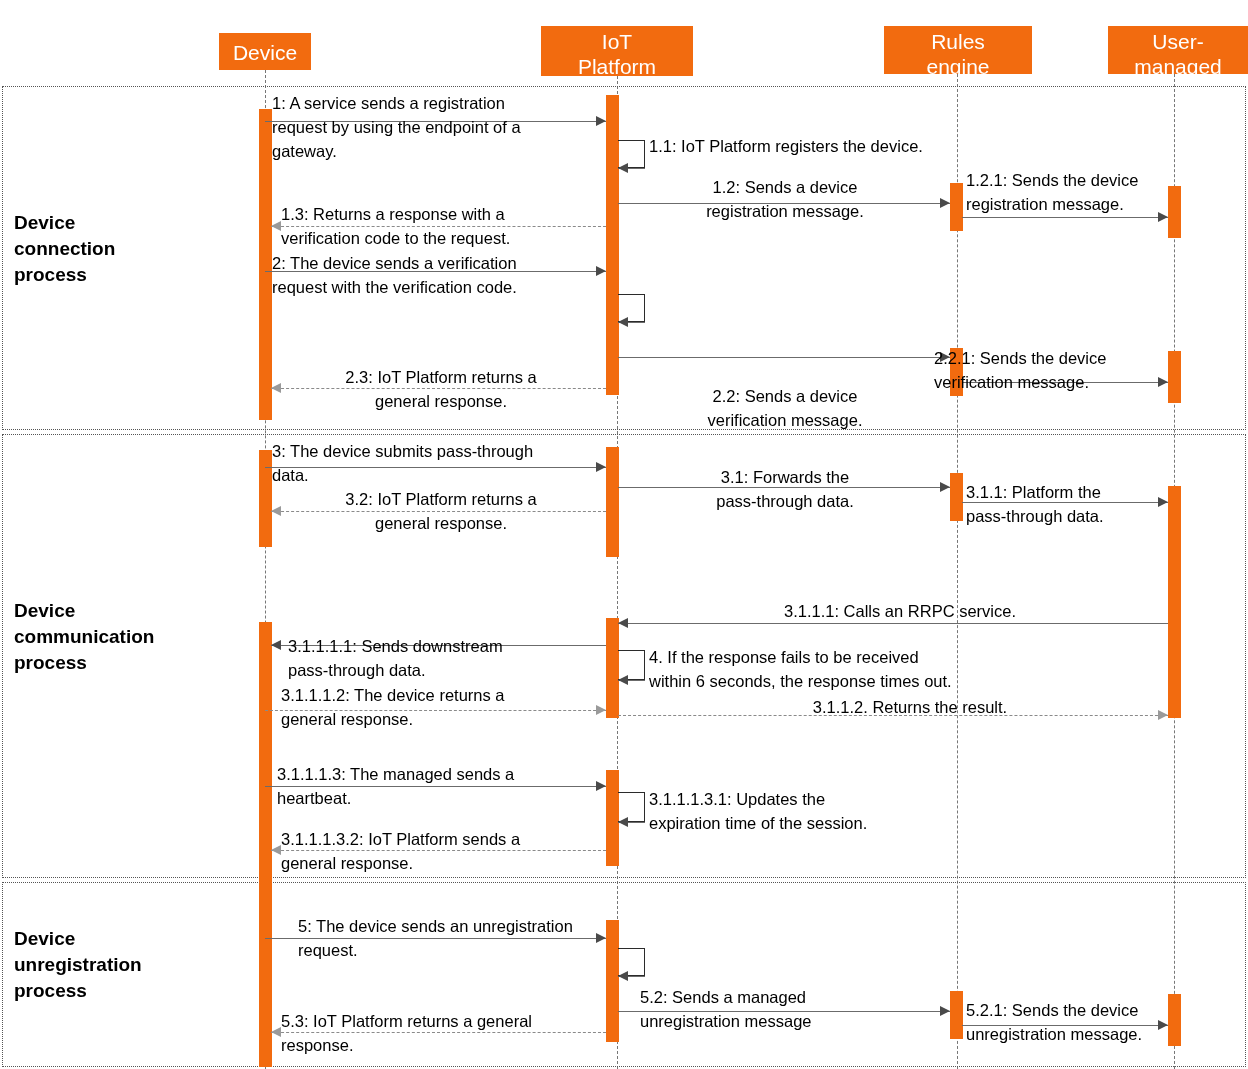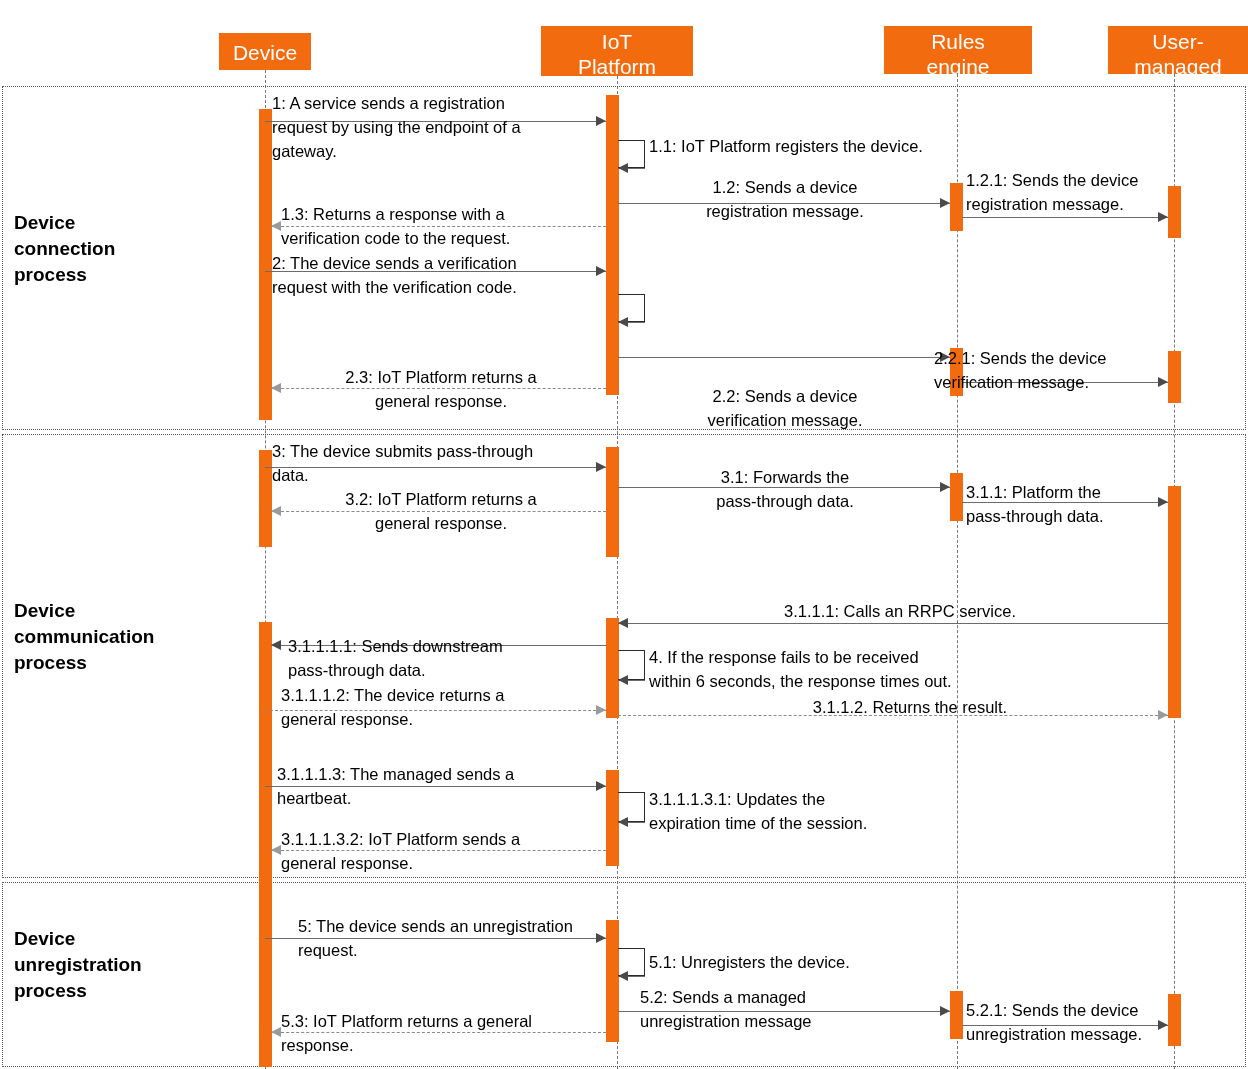--- a/index.html
+++ b/index.html
@@ -323,21 +323,20 @@
     <div class="arrowhead right" style="left:331px;"></div>
   </div>
   <div class="msg-label" style="left:274px;top:914px;width:350px;margin-left:24px;">5: The device sends an unregistration
 request.</div>
 
   <div class="self" style="left:618px;top:948px;width:27px;height:28px;"></div>
   <div class="msg" style="left:618px;top:976px;width:27px;">
     <div class="line" style="width:27px;"></div>
     <div class="arrowhead left" style="left:0px;"></div>
   </div>
-  <div class="msg-label" style="left:649px;top:950px;width:420px;">5.1: Unregisters the device.</div>
 
   <div class="msg" style="left:618px;top:1011px;width:332px;">
     <div class="line" style="width:332px;"></div>
     <div class="arrowhead right" style="left:322px;"></div>
   </div>
   <div class="msg-label" style="left:640px;top:985px;width:300px;">5.2: Sends a managed
 unregistration message</div>
 
   <div class="msg" style="left:962px;top:1025px;width:206px;">
     <div class="line" style="width:206px;"></div>

